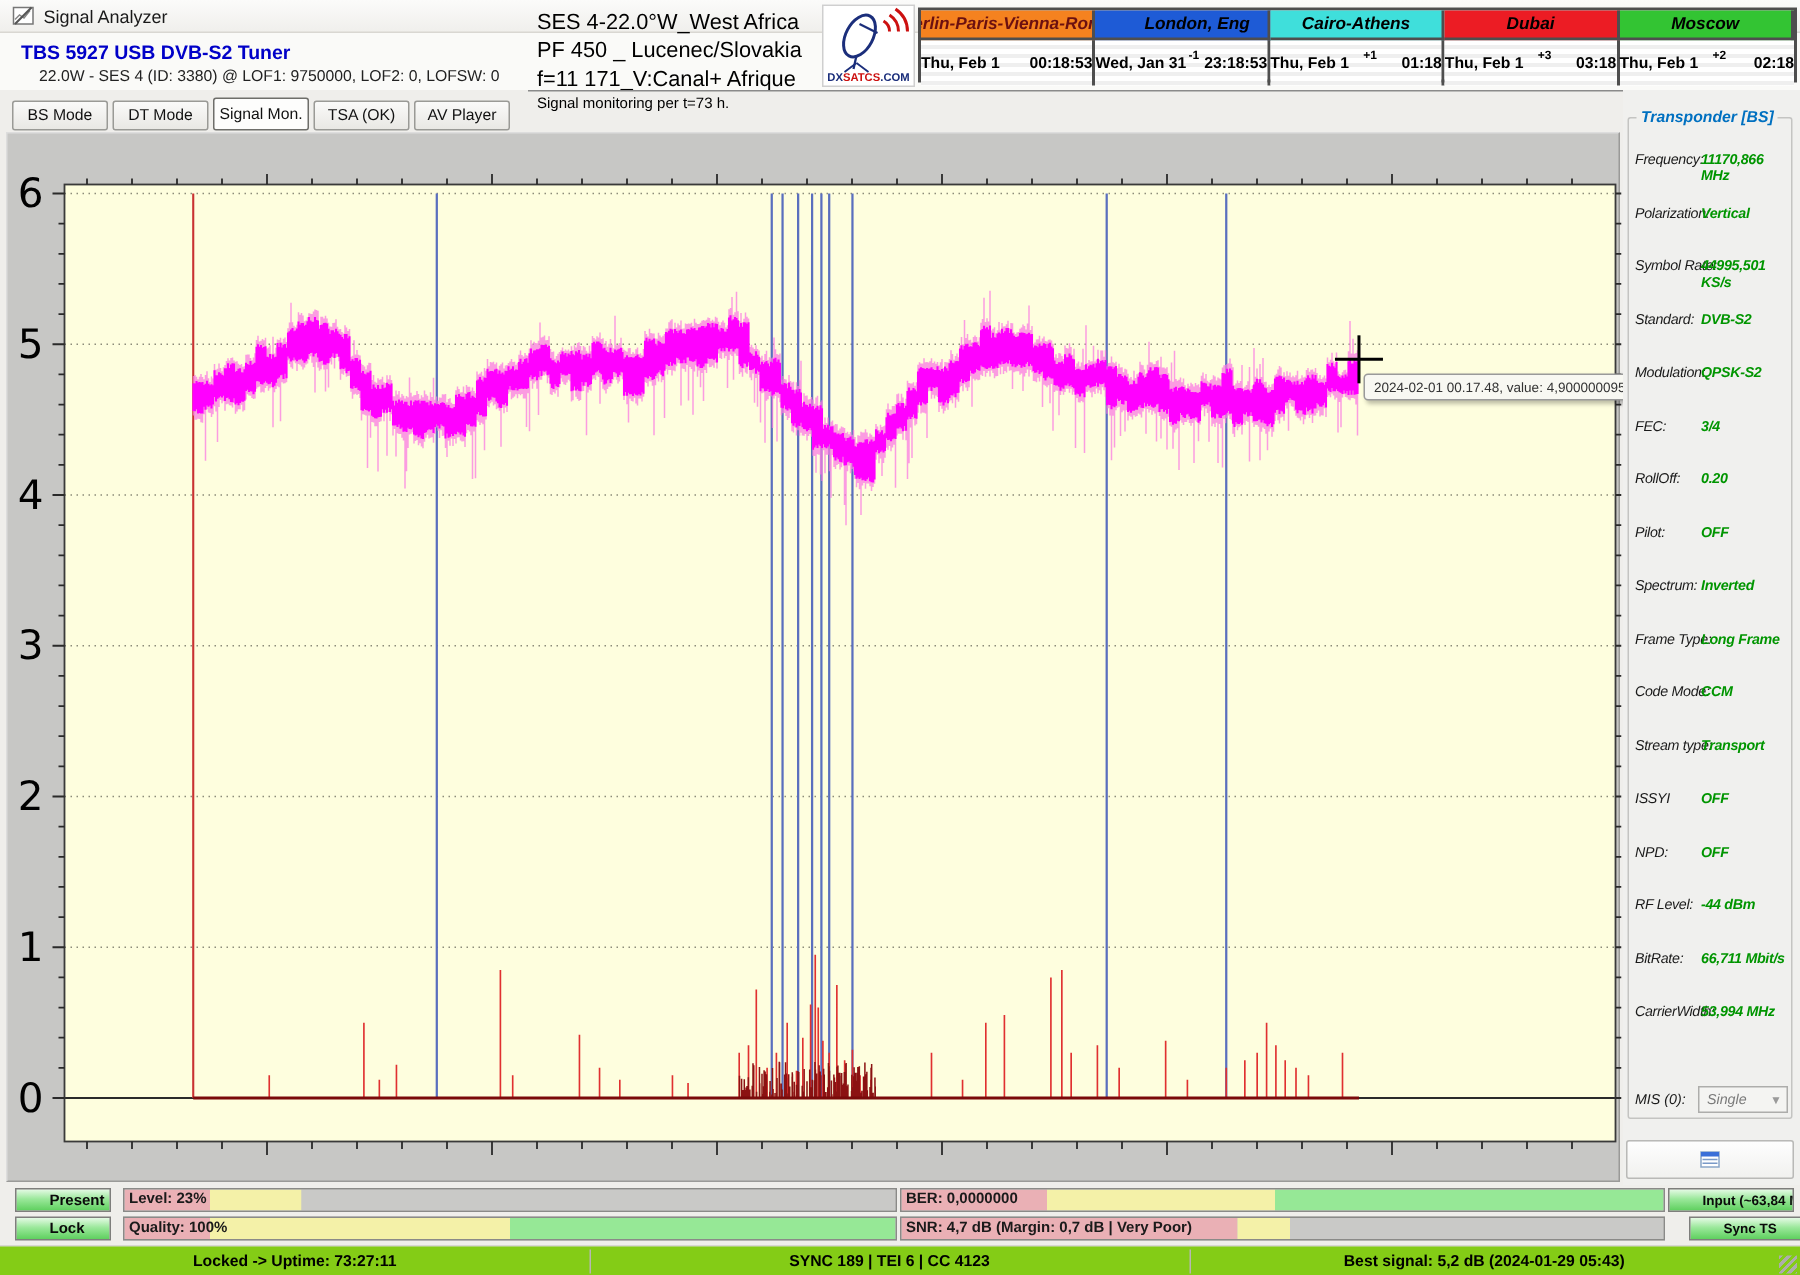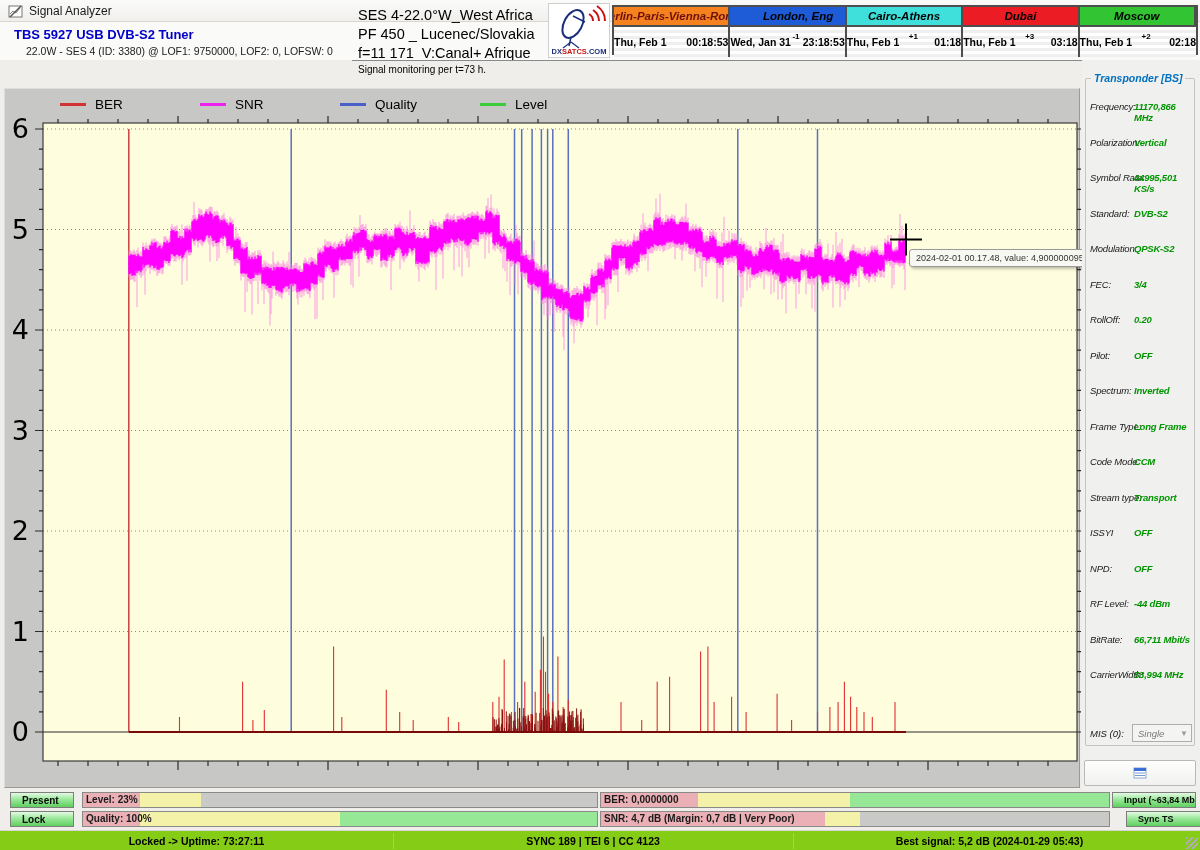--- a/index.html
+++ b/index.html
@@ -66,21 +66,21 @@
   #mis-row .lbl { position:absolute; left:4px; top:4px; font-size:9.5px; color:#1a1a1a; }
   #mis-select { position:absolute; left:46px; top:0; width:60px; height:18px; background:#F4F4F2; border:1px solid #ADADAB;
     font-size:9.5px; color:#7A7A7A; display:flex; align-items:center; padding-left:5px; }
   #mis-select .chev { position:absolute; right:3px; top:4px; font-size:8px; color:#9a9a9a; }
   #report-button { position:absolute; left:2px; top:700px; width:112px; height:26px; background:linear-gradient(#FEFEFE,#F1F1EF);
     border:1px solid #B9B9B7; border-radius:2px; display:flex; align-items:center; justify-content:center; }
 
   
   .badge { position:absolute; height:16px; border:1px solid #7E7E7C;
     background:linear-gradient(#E4FAE4,#9BE89B 45%,#5FD05F); font-size:10px; font-weight:bold; color:#0a0a0a;
-    display:flex; align-items:center; padding-left:11px; white-space:nowrap; overflow:hidden; }
+    display:flex; align-items:center; padding-left:22px; white-space:nowrap; overflow:hidden; }
   .pbar { position:absolute; height:16px; border:1px solid #8A8A88; background:#C9C9C7; overflow:hidden; }
   .pbar .seg { position:absolute; top:0; height:100%; }
   .pbar .pl { position:absolute; left:3px; top:1px; font-size:10px; font-weight:bold; color:#1a1a1a; white-space:nowrap; z-index:2; }
 
   
   #statusbar { position:absolute; left:0; top:830px; width:1200px; height:36px; background:#84cc16; border-top:1px solid #D8D6D2; }
   .sb-panel { position:absolute; top:0; height:20px; display:flex; align-items:center; justify-content:center;
     font-size:10.5px; font-weight:bold; color:#000; }
   .sb-sep { position:absolute; top:2px; width:1px; height:16px; background:#B8B6B2; }
   #grip { position:absolute; right:2px; top:6px; width:12px; height:12px;
@@ -154,40 +154,29 @@
         <span class="clock-offset" style="left: 62px;">+3</span>
         <span class="clock-time">03:18</span>
       </div>
       <div class="clock-body">
         <span class="clock-date">Thu, Feb 1</span>
         <span class="clock-offset" style="left: 62px;">+2</span>
         <span class="clock-time">02:18</span>
       </div>
     </div>
 
+  <div id="tabs">
+      <div class="tab">BS Mode</div>
+      <div class="tab">DT Mode</div>
+      <div class="tab active">Signal Mon.</div>
+      <div class="tab">TSA (OK)</div>
+      <div class="tab">AV Player</div>
+    </div>
 
   <div id="chart-panel">
-    <div id="legend">
-        <div class="legend-item">
-          <div class="legend-swatch" style="background: rgb(210, 50, 50);"></div>
-          <div class="legend-label">BER</div>
-        </div>
-        <div class="legend-item">
-          <div class="legend-swatch" style="background: rgb(238, 34, 238);"></div>
-          <div class="legend-label">SNR</div>
-        </div>
-        <div class="legend-item">
-          <div class="legend-swatch" style="background: rgb(74, 95, 200);"></div>
-          <div class="legend-label">Quality</div>
-        </div>
-        <div class="legend-item">
-          <div class="legend-swatch" style="background: rgb(58, 204, 58);"></div>
-          <div class="legend-label">Level</div>
-        </div>
-      </div>
     <div id="plot-svg-holder"><svg width="1076" height="700" viewBox="0 0 1076 700" xmlns="http://www.w3.org/2000/svg">
           <rect x="38" y="34" width="1034" height="638" fill="#FEFEDE" stroke="none"></rect>
           <line x1="38" y1="542.5" x2="1072" y2="542.5" stroke="#8C8C7A" stroke-width="1" stroke-dasharray="1 3"></line>
           <line x1="38" y1="442" x2="1072" y2="442" stroke="#8C8C7A" stroke-width="1" stroke-dasharray="1 3"></line>
           <line x1="38" y1="341.5" x2="1072" y2="341.5" stroke="#8C8C7A" stroke-width="1" stroke-dasharray="1 3"></line>
           <line x1="38" y1="241" x2="1072" y2="241" stroke="#8C8C7A" stroke-width="1" stroke-dasharray="1 3"></line>
           <line x1="38" y1="140.5" x2="1072" y2="140.5" stroke="#8C8C7A" stroke-width="1" stroke-dasharray="1 3"></line>
           <line x1="38" y1="40" x2="1072" y2="40" stroke="#8C8C7A" stroke-width="1" stroke-dasharray="1 3"></line>
           <line x1="38" y1="643" x2="1072" y2="643" stroke="#2A2A2A" stroke-width="1.2"></line>
           <path d="M286.2 40V643M509.5 40V643M516.7 40V643M527.1 40V643M536.4 40V643M542.6 40V643M547.8 40V643M563.3 40V643M732.8 40V643M812.5 40V643" stroke="#5A6FBE" stroke-width="1.5" fill="none"></path>

